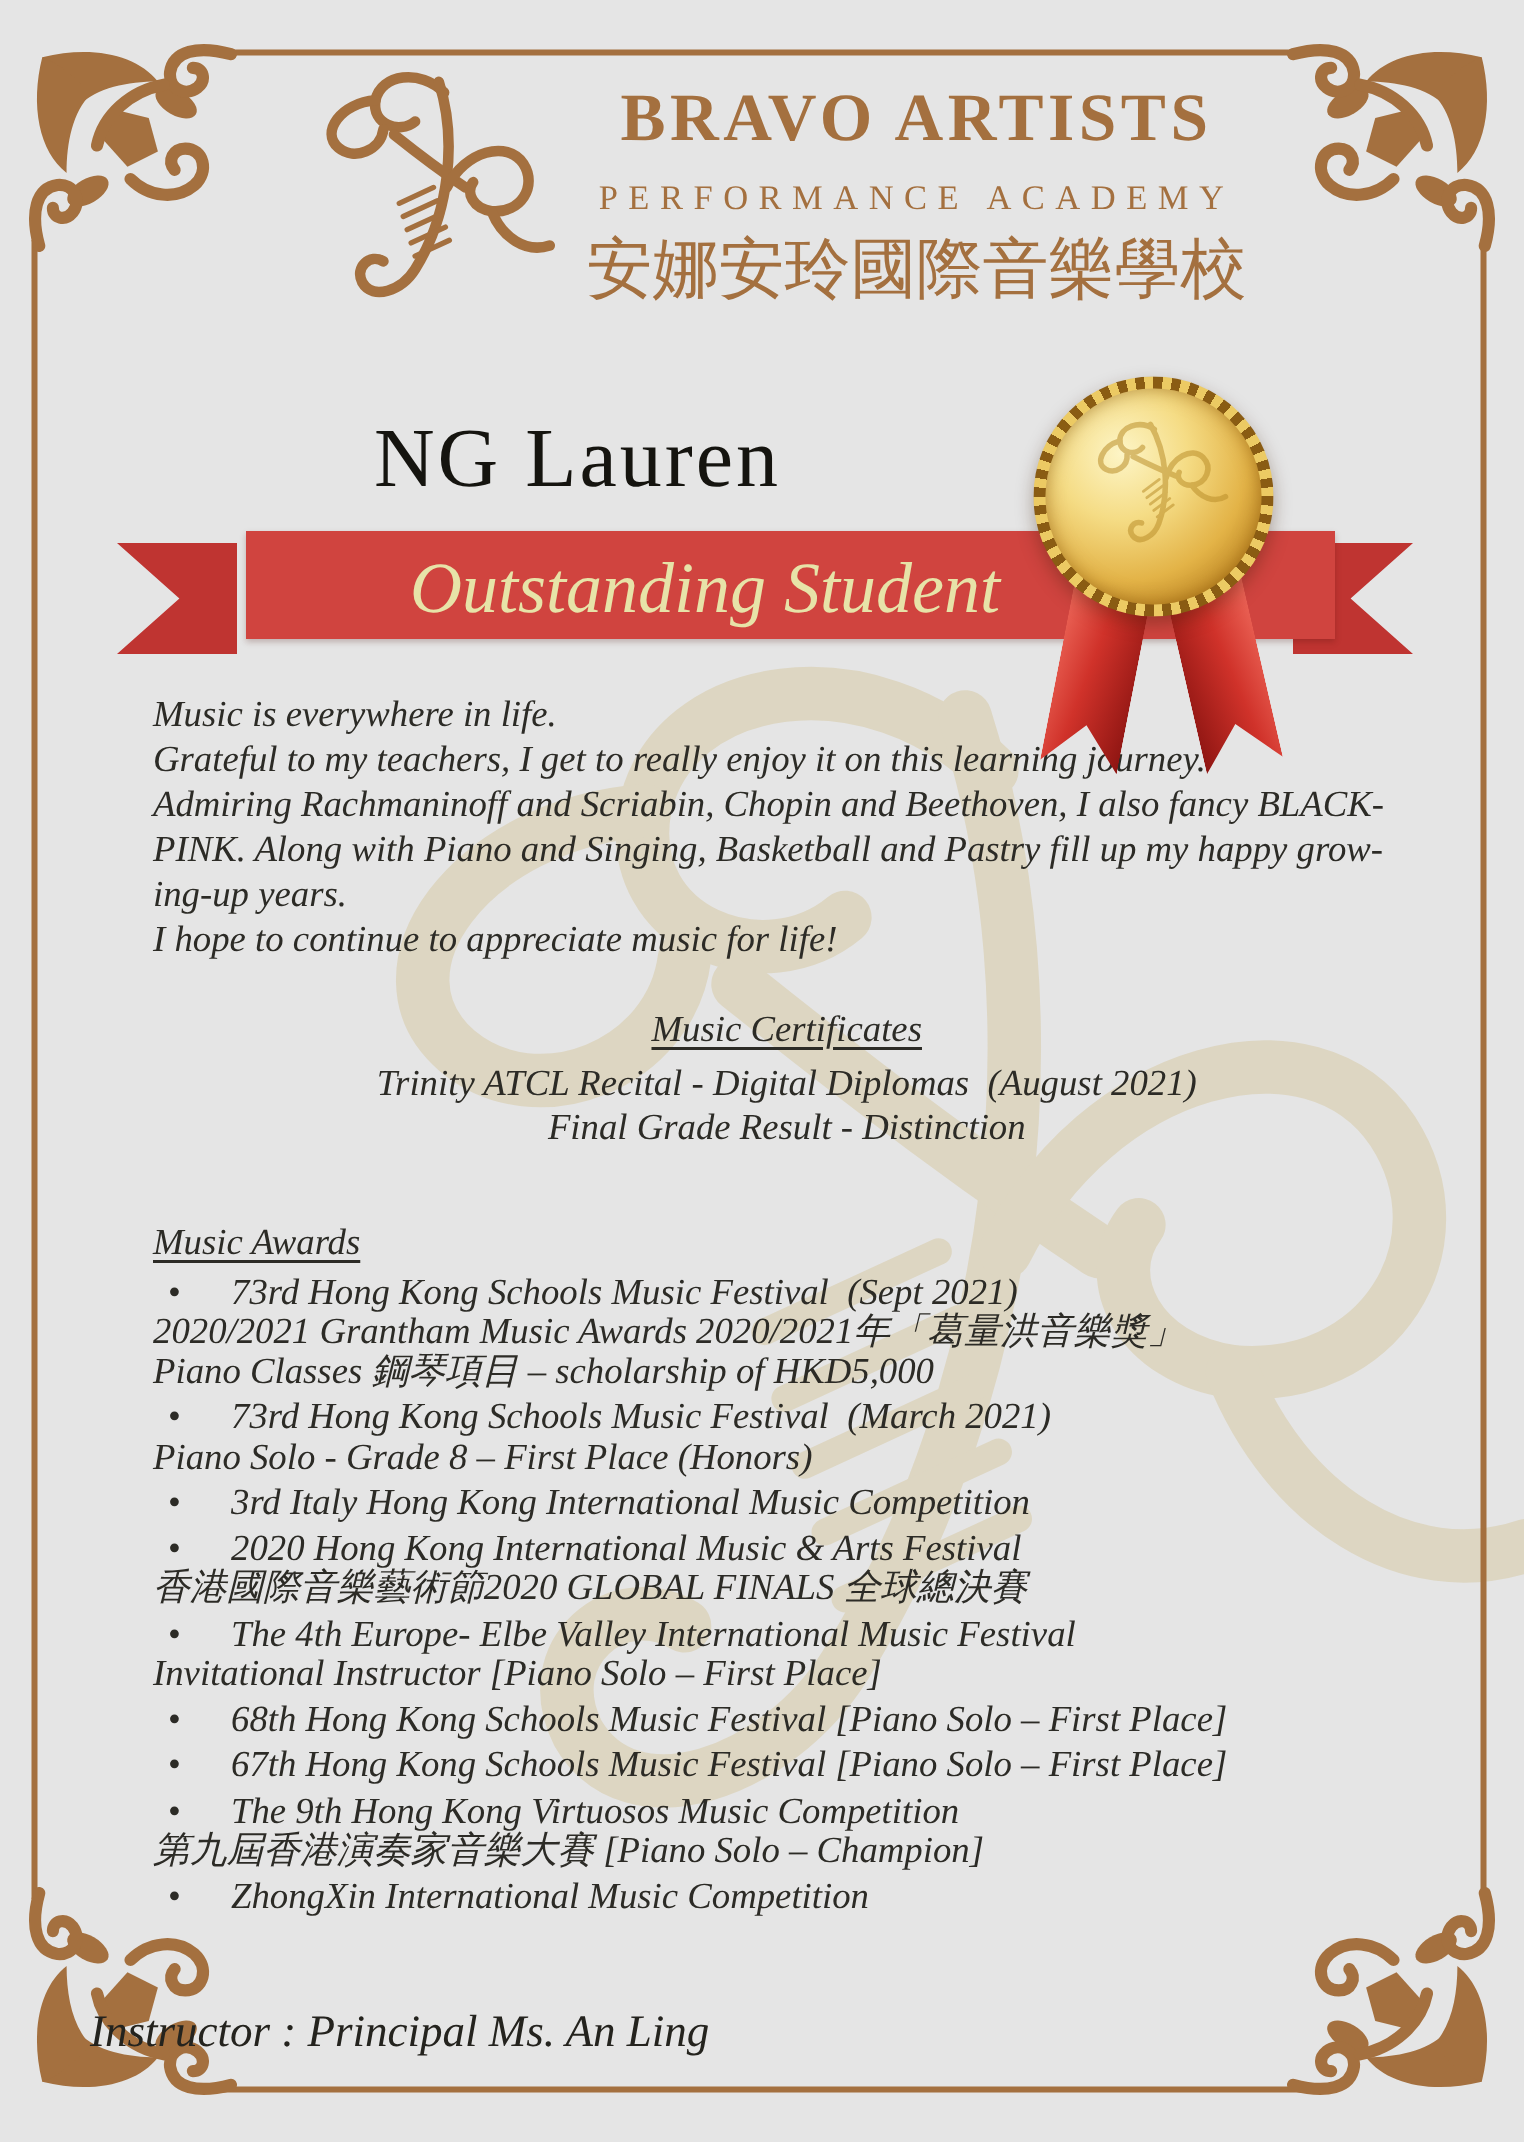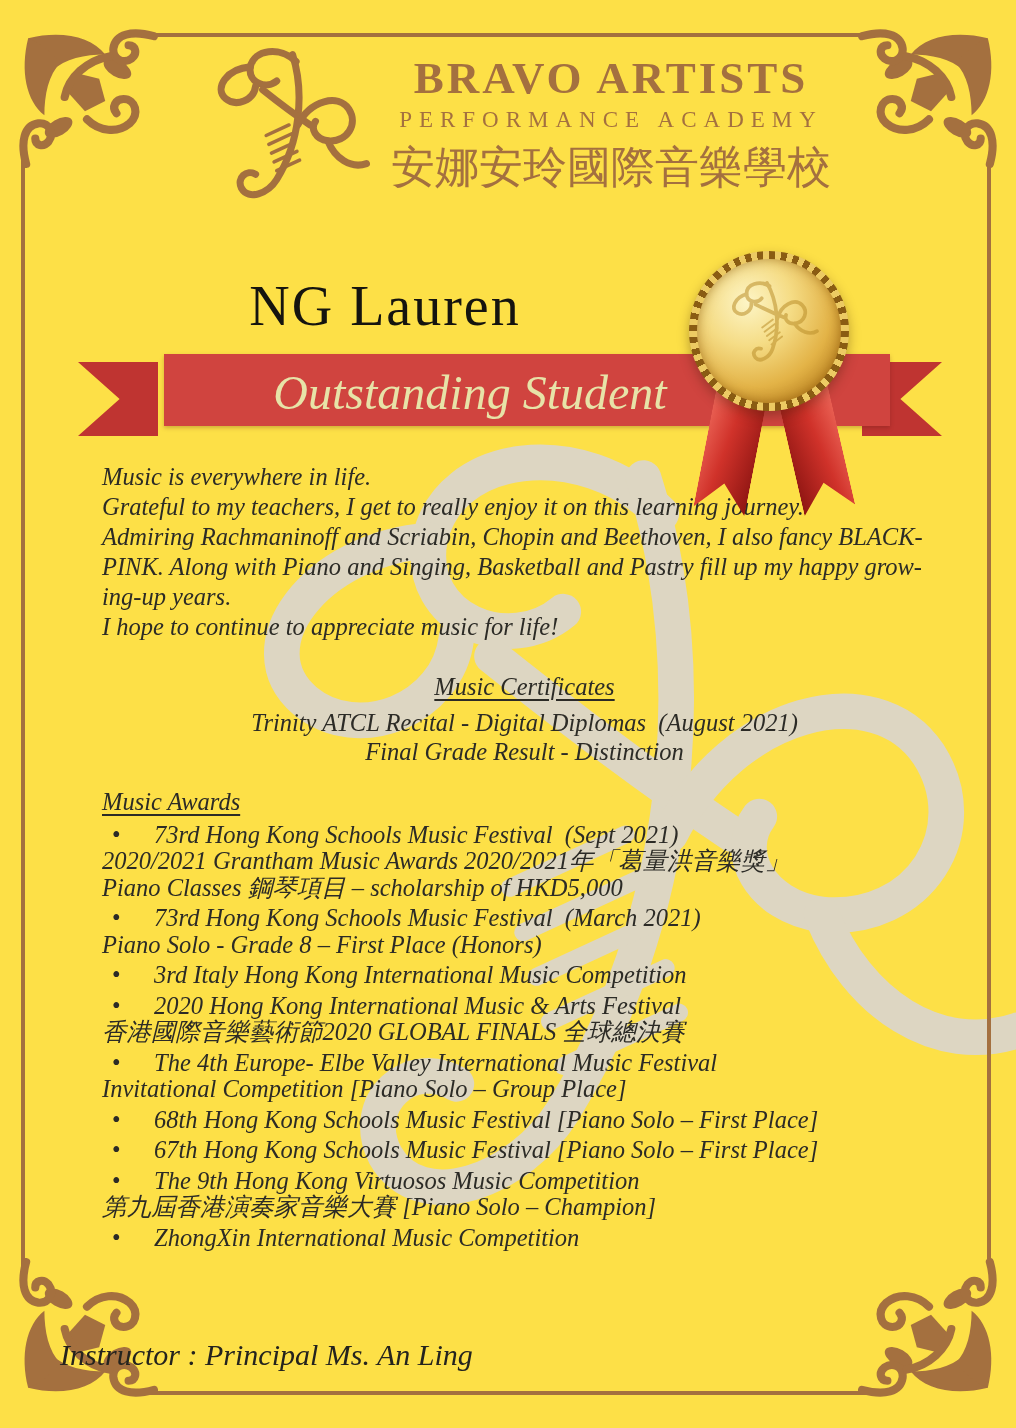--- a/index.html
+++ b/index.html
@@ -1,16 +1,16 @@
 <!DOCTYPE html>
 <html><head>
 <meta charset="utf-8">
 <style>
   html,body{margin:0;padding:0;background:#888;}
-  .page{position:relative;width:1016px;height:1428px;margin:0 auto;background:#fde047;
+  .page{position:relative;width:1016px;height:1428px;margin:0 auto;background:#e5e5e5;
         font-family:"Liberation Serif","DejaVu Serif",serif;color:#2c2b26;overflow:hidden;}
 
   
   .border-line{position:absolute;background:#a4703f;z-index:1;}
   .bl-top{left:148px;top:33px;width:722px;height:4px;}
   .bl-bottom{left:148px;top:1391px;width:722px;height:4px;}
   .bl-left{left:21px;top:160px;width:4px;height:1106px;}
   .bl-right{left:987px;top:160px;width:4px;height:1106px;}
   .corner{position:absolute;width:142px;height:142px;color:#a4703f;z-index:2;}
   .c-tl{left:16px;top:26px;}
@@ -18,21 +18,21 @@
   .c-bl{left:16px;top:1258px;transform:scaleY(-1);}
   .c-br{left:858px;top:1258px;transform:scale(-1,-1);}
 
   
   .watermark{position:absolute;left:100px;top:420px;width:980px;height:900px;color:#ddd6c2;z-index:0;}
 
   
   .logo{position:absolute;left:182px;top:44px;width:200px;height:176px;color:#a4703f;z-index:2;}
   .header-text{position:absolute;left:390px;top:54px;width:442px;text-align:center;color:#a4703f;z-index:2;}
   .h-title{font-size:45px;font-weight:bold;letter-spacing:3px;line-height:1.08;white-space:nowrap;}
-  .h-sub{font-size:23px;letter-spacing:7px;margin-top:4px;white-space:nowrap;}
+  .h-sub{font-size:23px;letter-spacing:7px;margin-top:16px;white-space:nowrap;}
   .h-cjk{font-size:44px;margin-top:5px;white-space:nowrap;}
 
   
   .student-name{position:absolute;left:160px;top:274px;width:450px;text-align:center;
                 font-size:56px;letter-spacing:2px;color:#15140f;z-index:2;}
 
   
   .tail{position:absolute;top:362px;width:80px;height:74px;background:#bf3431;z-index:1;}
   .tail-left{left:78px;clip-path:polygon(0 0,100% 0,100% 100%,0 100%,52% 50%);}
   .tail-right{left:862px;clip-path:polygon(0 0,100% 0,48% 50%,100% 100%,0 100%);}
@@ -60,21 +60,21 @@
   
   .tline{white-space:pre-wrap;}
   .intro{position:absolute;left:102px;top:462px;width:845px;font-style:italic;font-size:24.5px;
         line-height:30px;z-index:2;}
   .certs{position:absolute;left:102px;top:672px;width:845px;font-style:italic;font-size:24.5px;
         line-height:29px;z-index:2;text-align:center;}
   .sec-heading{font-style:italic;font-size:24.5px;text-decoration:underline;text-underline-offset:4px;
         margin-bottom:7px;}
   .awards{position:absolute;left:102px;top:789px;width:850px;font-style:italic;font-size:24.5px;
         line-height:26.5px;z-index:2;}
-  .awards .sec-heading{margin-bottom:6px;}
+  .awards .sec-heading{margin-bottom:6px;margin-top:27px;}
   .tline.b{margin-top:4px;}
   .bullet{display:inline-block;width:42px;padding-left:10px;font-style:normal;}
 
   
   .footer{position:absolute;left:60px;top:1338px;width:896px;font-style:italic;
         font-size:30px;color:#24231e;z-index:2;}
 </style>
 </head>
 <body>
 
@@ -186,21 +186,21 @@
     <div class="award-list">
       <div class="tline b"><span class="bullet">•</span><span class="award-text">73rd Hong Kong Schools Music Festival  (Sept 2021)</span></div>
       <div class="tline cont">2020/2021 Grantham Music Awards 2020/2021年「葛量洪音樂獎」</div>
       <div class="tline cont">Piano Classes 鋼琴項目 – scholarship of HKD5,000</div>
       <div class="tline b"><span class="bullet">•</span><span class="award-text">73rd Hong Kong Schools Music Festival  (March 2021)</span></div>
       <div class="tline cont">Piano Solo - Grade 8 – First Place (Honors)</div>
       <div class="tline b"><span class="bullet">•</span><span class="award-text">3rd Italy Hong Kong International Music Competition</span></div>
       <div class="tline b"><span class="bullet">•</span><span class="award-text">2020 Hong Kong International Music &amp; Arts Festival</span></div>
       <div class="tline cont">香港國際音樂藝術節2020 GLOBAL FINALS 全球總決賽</div>
       <div class="tline b"><span class="bullet">•</span><span class="award-text">The 4th Europe- Elbe Valley International Music Festival</span></div>
-      <div class="tline cont">Invitational Competition [Piano Solo – Group Place]</div>
+      <div class="tline cont">Invitational Instructor [Piano Solo – First Place]</div>
       <div class="tline b"><span class="bullet">•</span><span class="award-text">68th Hong Kong Schools Music Festival [Piano Solo – First Place]</span></div>
       <div class="tline b"><span class="bullet">•</span><span class="award-text">67th Hong Kong Schools Music Festival [Piano Solo – First Place]</span></div>
       <div class="tline b"><span class="bullet">•</span><span class="award-text">The 9th Hong Kong Virtuosos Music Competition</span></div>
       <div class="tline cont">第九屆香港演奏家音樂大賽 [Piano Solo – Champion]</div>
       <div class="tline b"><span class="bullet">•</span><span class="award-text">ZhongXin International Music Competition</span></div>
     </div>
   </div>
 
   <div class="footer">Instructor : Principal Ms. An Ling</div>
 

